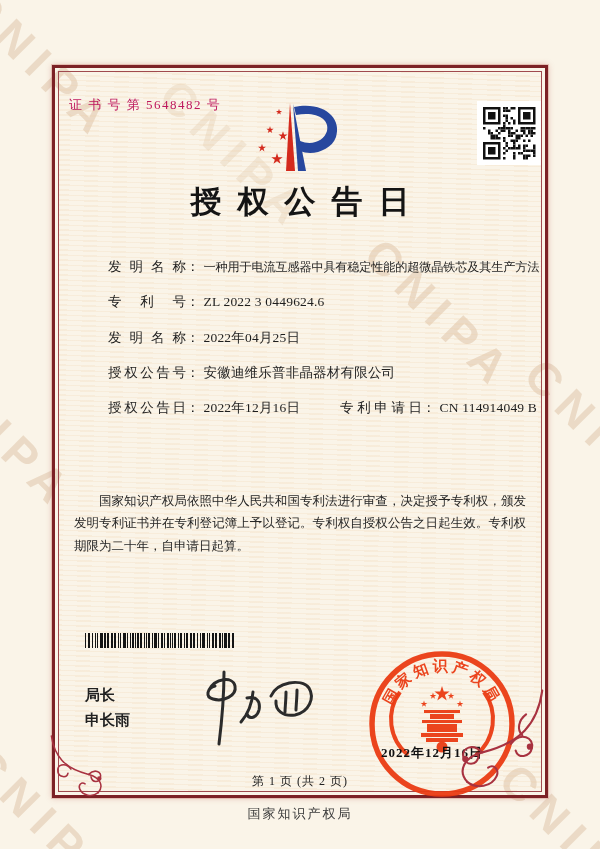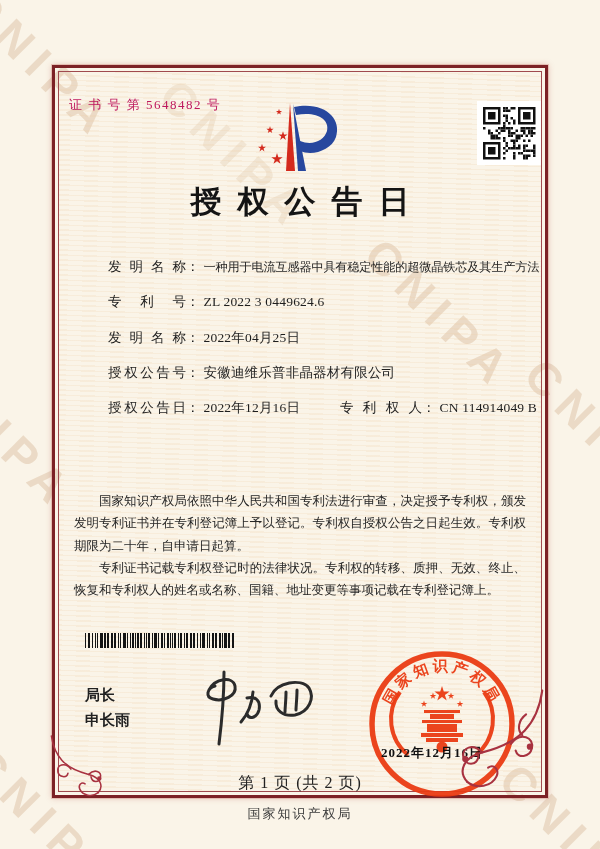--- a/index.html
+++ b/index.html
@@ -63,21 +63,21 @@
   .barcode i{display:inline-block;height:15px;background:#141414;vertical-align:top;}
   .signer-title{position:absolute;left:85px;top:686px;z-index:2;
     font-family:"Liberation Sans","DejaVu Sans",sans-serif;font-weight:700;font-size:15px;color:#222;}
   .signer-name{position:absolute;left:85px;top:711px;z-index:2;
     font-family:"Liberation Sans","DejaVu Sans",sans-serif;font-weight:700;font-size:15px;color:#222;}
   .signature{position:absolute;left:175px;top:668px;z-index:2;}
   .seal{position:absolute;left:364px;top:646px;z-index:3;}
   .seal-date{position:absolute;left:368px;top:744px;width:128px;z-index:4;text-align:center;
     font-size:13px;font-weight:600;letter-spacing:1px;color:#111;}
   .page-no{position:absolute;left:0;right:0;top:773px;z-index:2;text-align:center;
-    font-size:16px;letter-spacing:1px;color:#222;}
+    font-size:12px;letter-spacing:1px;color:#222;}
   .footer-note{position:absolute;left:0;right:0;top:805px;z-index:2;text-align:center;
     font-size:13px;letter-spacing:2px;color:#3a3a3a;}
   .flourish-br{position:absolute;left:452px;top:683px;z-index:5;}
   .flourish-bl{position:absolute;left:42px;top:733px;z-index:5;}
 </style>
 </head>
 <body>
 
 <div class="page">
 
@@ -250,27 +250,26 @@
     <div class="frow">
       <span class="lbl">专利号</span><span class="colon">：</span><span class="val">ZL 2022 3 0449624.6</span>
     </div>
     <div class="frow">
       <span class="lbl">发明名称</span><span class="colon">：</span><span class="val">2022年04月25日</span>
     </div>
     <div class="frow">
       <span class="lbl">授权公告号</span><span class="colon">：</span><span class="val">安徽迪维乐普非晶器材有限公司</span>
     </div>
     <div class="frow">
-      <span class="pair1"><span class="lbl">授权公告日</span><span class="colon">：</span><span class="val">2022年12月16日</span></span><span class="pair2"><span class="lbl">专利权人</span><span class="colon">：</span><span class="val">CN 114914049 B</span></span>
+      <span class="pair1"><span class="lbl">授权公告日</span><span class="colon">：</span><span class="val">2022年12月16日</span></span><span class="pair2"><span class="lbl">专利申请日</span><span class="colon">：</span><span class="val">CN 114914049 B</span></span>
     </div>
   </div>
 
   <div class="paras">
     <p>国家知识产权局依照中华人民共和国专利法进行审查，决定授予专利权，颁发发明专利证书并在专利登记簿上予以登记。专利权自授权公告之日起生效。专利权期限为二十年，自申请日起算。</p>
-    <p>专利证书记载专利权登记时的法律状况。专利权的转移、质押、无效、终止、恢复和专利权人的姓名或名称、国籍、地址变更等事项记载在专利登记簿上。</p>
   </div>
 
   <div class="barcode" id="barcode"><i style="width: 1px; margin-right: 2px;"></i><i style="width: 2px; margin-right: 2px;"></i><i style="width: 1px; margin-right: 2px;"></i><i style="width: 1px; margin-right: 1px;"></i><i style="width: 1px; margin-right: 2px;"></i><i style="width: 3px; margin-right: 1px;"></i><i style="width: 2px; margin-right: 1px;"></i><i style="width: 2px; margin-right: 2px;"></i><i style="width: 2px; margin-right: 1px;"></i><i style="width: 2px; margin-right: 2px;"></i><i style="width: 1px; margin-right: 1px;"></i><i style="width: 1px; margin-right: 2px;"></i><i style="width: 3px; margin-right: 1px;"></i><i style="width: 1px; margin-right: 2px;"></i><i style="width: 1px; margin-right: 1px;"></i><i style="width: 2px; margin-right: 1px;"></i><i style="width: 1px; margin-right: 1px;"></i><i style="width: 2px; margin-right: 1px;"></i><i style="width: 2px; margin-right: 2px;"></i><i style="width: 1px; margin-right: 1px;"></i><i style="width: 1px; margin-right: 1px;"></i><i style="width: 2px; margin-right: 2px;"></i><i style="width: 1px; margin-right: 1px;"></i><i style="width: 3px; margin-right: 1px;"></i><i style="width: 1px; margin-right: 2px;"></i><i style="width: 2px; margin-right: 1px;"></i><i style="width: 1px; margin-right: 2px;"></i><i style="width: 2px; margin-right: 1px;"></i><i style="width: 1px; margin-right: 1px;"></i><i style="width: 1px; margin-right: 1px;"></i><i style="width: 2px; margin-right: 2px;"></i><i style="width: 1px; margin-right: 1px;"></i><i style="width: 2px; margin-right: 2px;"></i><i style="width: 1px; margin-right: 1px;"></i><i style="width: 2px; margin-right: 2px;"></i><i style="width: 2px; margin-right: 1px;"></i><i style="width: 2px; margin-right: 2px;"></i><i style="width: 1px; margin-right: 2px;"></i><i style="width: 1px; margin-right: 1px;"></i><i style="width: 3px; margin-right: 2px;"></i><i style="width: 1px; margin-right: 1px;"></i><i style="width: 1px; margin-right: 2px;"></i><i style="width: 2px; margin-right: 1px;"></i><i style="width: 2px; margin-right: 2px;"></i><i style="width: 2px; margin-right: 1px;"></i><i style="width: 1px; margin-right: 1px;"></i><i style="width: 3px; margin-right: 1px;"></i><i style="width: 2px; margin-right: 2px;"></i><i style="width: 2px; margin-right: 1px;"></i></div>
 
   <div class="signer-title">局长</div>
   <div class="signer-name">申长雨</div>
 
   <div class="signature">
     <svg width="150" height="80" viewBox="0 0 150 80" fill="none" stroke="#2b2b2b" stroke-width="3" stroke-linecap="round" stroke-linejoin="round">
       <path d="M34,22 C40,10 58,8 60,18 C62,28 48,34 38,31 C30,29 32,20 40,18"></path>

